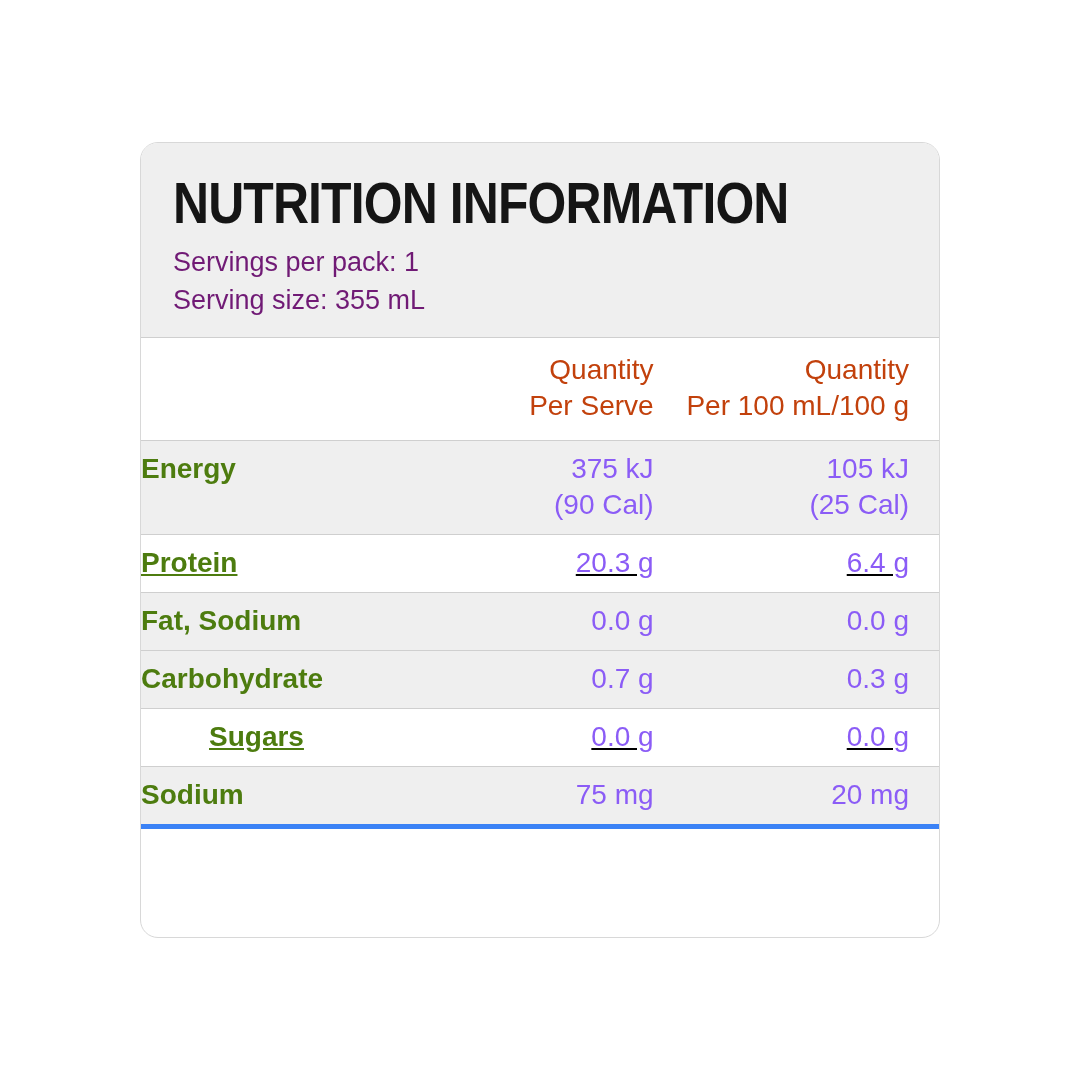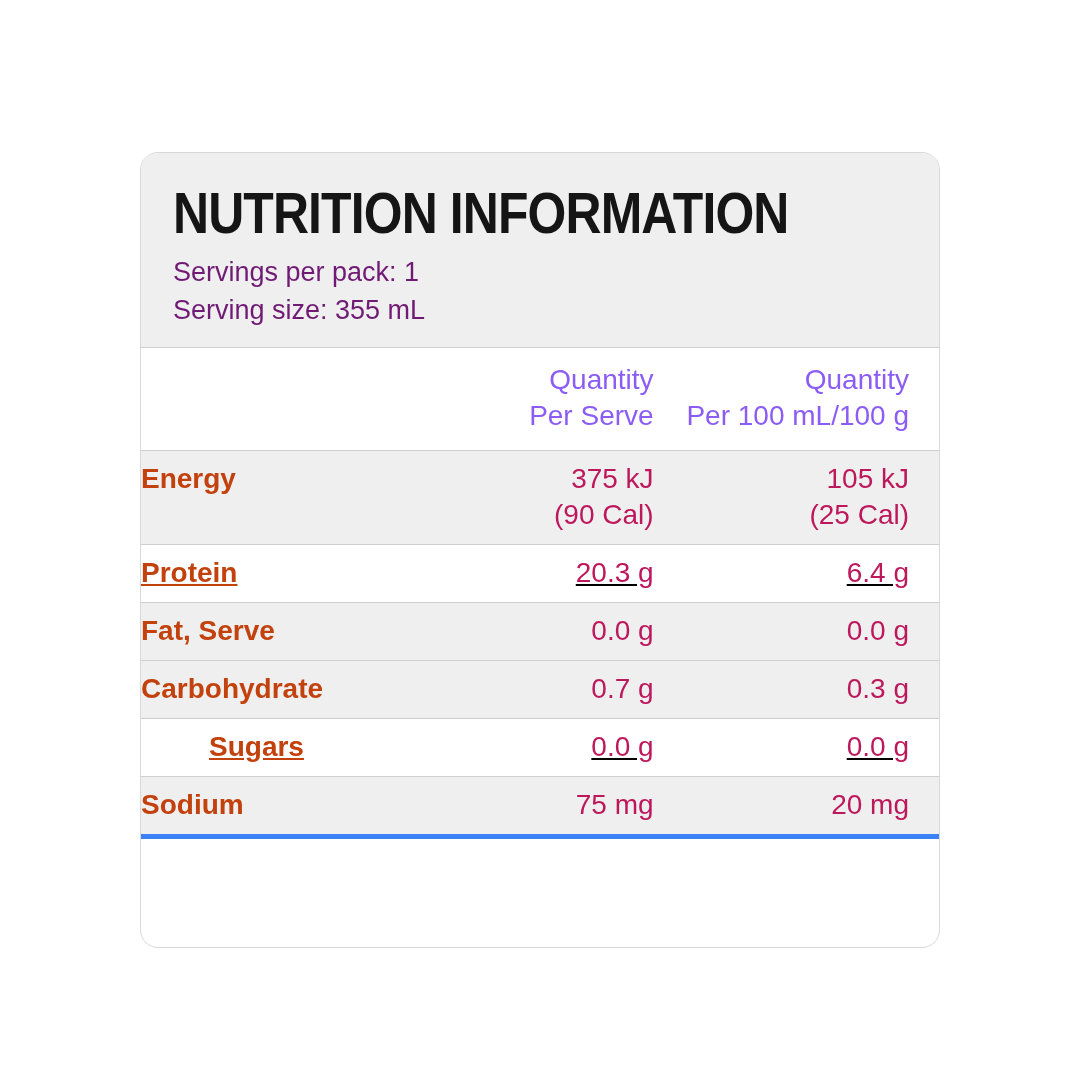--- a/index.html
+++ b/index.html
@@ -10,21 +10,21 @@
   body {
     width: 1080px;
     height: 1080px;
     font-family: "Liberation Sans", sans-serif;
     -webkit-font-smoothing: antialiased;
   }
 
   #panel {
     position: absolute;
     left: 140px;
-    top: 152px;
+    top: 142px;
     width: 800px;
     height: 796px;
     border: 1px solid #d8d8d8;
     border-radius: 18px;
     overflow: hidden;
     background: #ffffff;
     box-sizing: border-box;
   }
 
   .header-block {
@@ -72,49 +72,49 @@
     background: #ffffff;
     border-top: 1px solid #cfcfcf;
     border-bottom: 1px solid #cfcfcf;
     padding: 14px 0 16px 0;
   }
 
   .head-cell {
     font-size: 28px;
     line-height: 36px;
     font-weight: normal;
-    color: #8b5cf6;
+    color: #c2410c;
     text-align: right;
     padding-right: 30px;
     white-space: nowrap;
   }
   .head-cell .l2 { display: block; }
 
   tr.data-row td {
     border-bottom: 1px solid #cfcfcf;
     padding: 10px 0 11px 0;
   }
   tr.shade td { background: #efefef; }
   tr.plain td { background: #ffffff; text-decoration: underline; }
 
   .cell-name {
     font-size: 28px;
     line-height: 36px;
     font-weight: bold;
-    color: #c2410c;
+    color: #4d7c0f;
     padding-left: 32px;
     white-space: nowrap;
     margin-top: 12px;
   }
   .cell-name.indent { padding-left: 68px; }
 
   .cell-val {
     font-size: 28px;
     line-height: 36px;
-    color: #be185d;
+    color: #8b5cf6;
     text-align: right;
     padding-right: 30px;
     white-space: nowrap;
   }
   .cell-val .l2 { display: block; }
 
   tr.last-row td { border-bottom: 5px solid #3b82f6; }
 
   .footer-strip {
     height: 58px;
@@ -175,21 +175,21 @@
         <td class="cell-name">Protein</td>
         <td>
           <div class="cell-val"><span>20.3 g</span></div>
         </td>
         <td>
           <div class="cell-val"><span>6.4 g</span></div>
         </td>
       </tr>
 
       <tr class="data-row shade">
-        <td class="cell-name">Fat, Serve</td>
+        <td class="cell-name">Fat, Sodium</td>
         <td>
           <div class="cell-val"><span>0.0 g</span></div>
         </td>
         <td>
           <div class="cell-val"><span>0.0 g</span></div>
         </td>
       </tr>
 
 
       <tr class="data-row shade">

